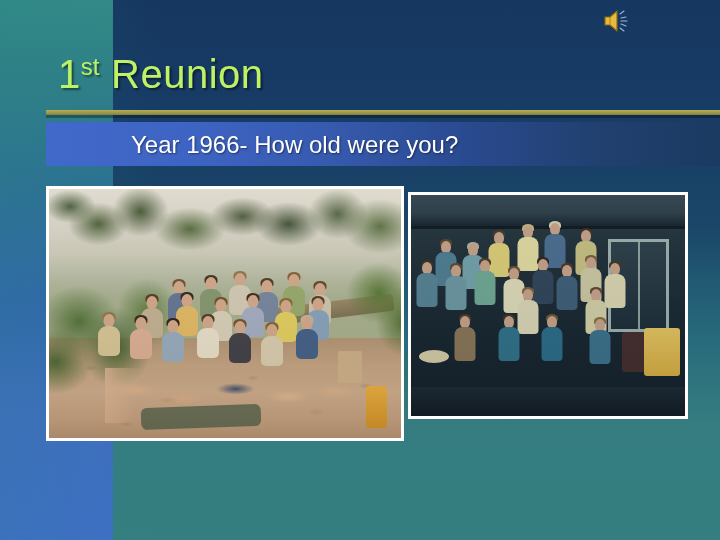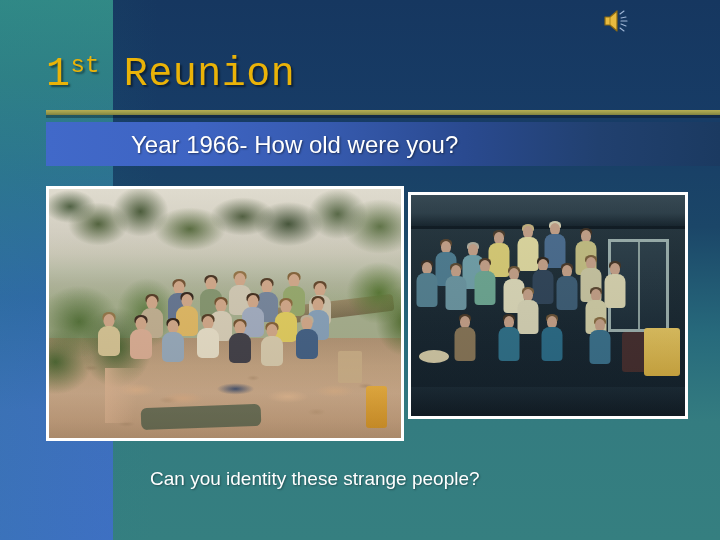--- a/index.html
+++ b/index.html
@@ -71,26 +71,26 @@
     position: absolute;
     left: 601px;
     top: 8px;
     width: 36px;
     height: 26px;
   }
 
   
   .title {
     position: absolute;
-    left: 46px;
+    left: 58px;
     top: 52px;
-    font-family: Liberation Mono, monospace;
+    font-family: Liberation Sans, sans-serif;
     font-size: 40px;
     font-weight: normal;
-    color: #eab308;
+    color: #bef264;
     letter-spacing: 0.5px;
     text-shadow: 2px 2px 2px rgba(0,0,0,0.45);
     white-space: nowrap;
   }
   .title .ord {
     font-size: 24px;
     vertical-align: 13px;
     letter-spacing: 0;
   }
 
@@ -589,15 +589,14 @@
             <div class="hair" style="background:#8a6a3c"></div>
             <div class="head"></div>
             <div class="body" style="background:#3a6f88"></div>
           </div>
       </div>
       <div class="ph-r-sill"></div>
       <div class="ph-r-fade"></div>
     </div>
   </div>
 
-  <div class="caption">Can you identity these strange people?</div>
 
 </div>
 
 </body></html>

